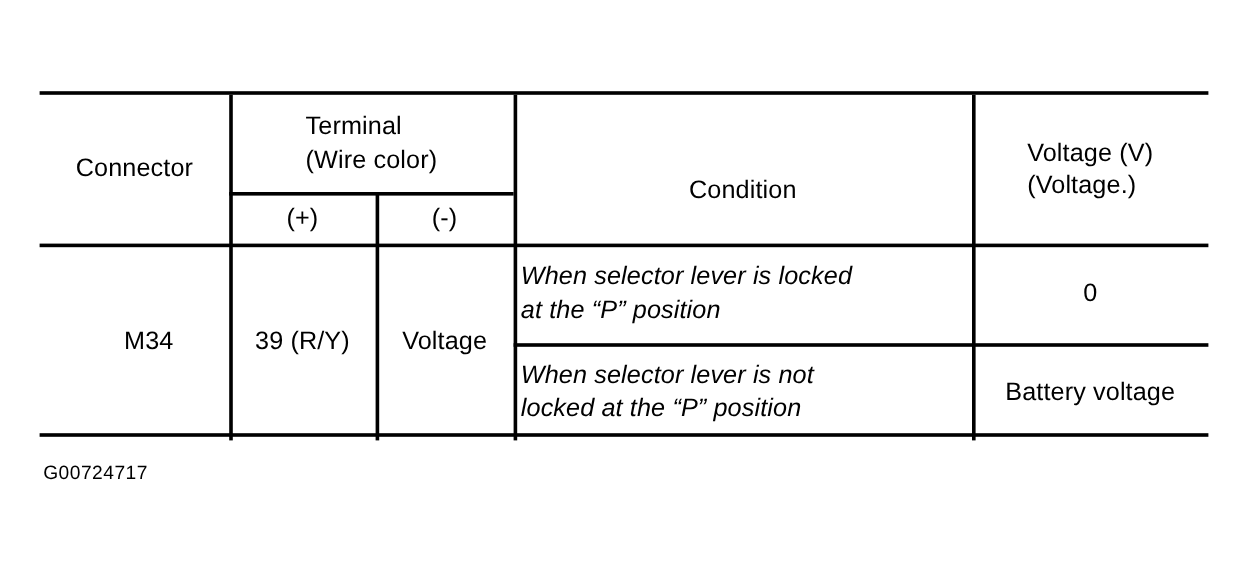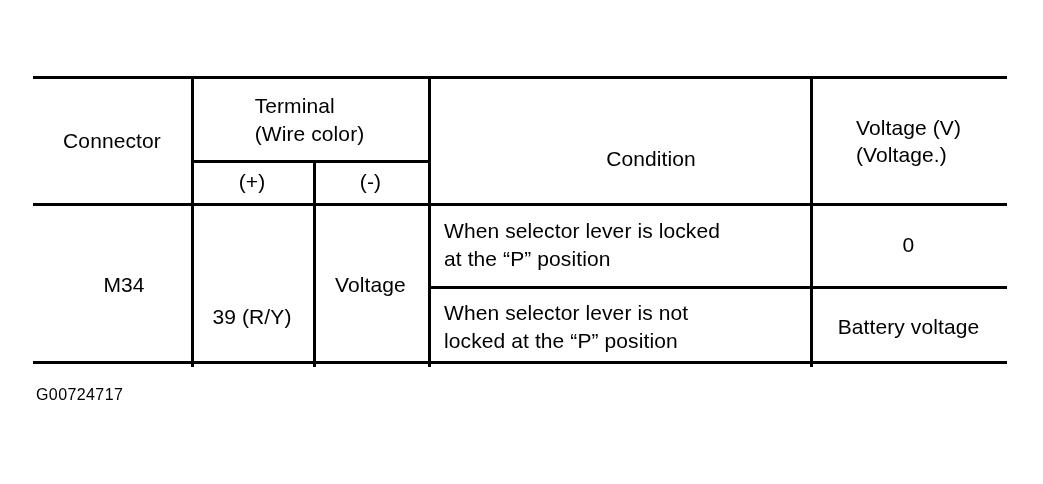--- a/index.html
+++ b/index.html
@@ -60,33 +60,33 @@
   .cell {
     position: absolute;
     box-sizing: border-box;
     display: flex;
     align-items: center;
     font-size: 21px;
     line-height: 1.30;
     letter-spacing: 0.1px;
   }
   .cell.center { justify-content: center; text-align: left; }
-  .cell.left   { justify-content: flex-start; text-align: left; padding-left: 16px; }
+  .cell.left   { justify-content: flex-start; text-align: left; padding-left: 6px; font-style: italic; }
 
   
   .c-connector { left: 0;    top: 0;   width: 158px; height: 124px; }
   .c-terminal  { left: 158px; top: 0;  width: 237px; height: 81px;  }
   .c-plus      { left: 158px; top: 81px; width: 122px; height: 43px; }
   .c-minus     { left: 280px; top: 81px; width: 115px; height: 43px; }
-  .c-condition { left: 395px; top: 0;  width: 382px; height: 160px; margin-left: 32px; }
+  .c-condition { left: 395px; top: 0;  width: 382px; height: 160px; }
   .c-voltage   { left: 777px; top: 0;  width: 197px; height: 124px; }
 
   
   .c-m34       { left: 12px;    top: 124px; width: 158px; height: 164px; }
-  .c-term-val  { left: 158px; top: 124px; width: 122px; height: 164px; margin-top: 32px; }
+  .c-term-val  { left: 158px; top: 124px; width: 122px; height: 164px; }
   .c-gnd       { left: 280px; top: 124px; width: 115px; height: 164px; }
   .c-cond-1    { left: 395px; top: 124px; width: 382px; height: 83px;  }
   .c-cond-2    { left: 395px; top: 207px; width: 382px; height: 81px;  }
   .c-volt-1    { left: 777px; top: 124px; width: 197px; height: 83px;  }
   .c-volt-2    { left: 777px; top: 207px; width: 197px; height: 81px;  }
 
   .cell .txt { display: block; }
 
   
   #figure-caption {

